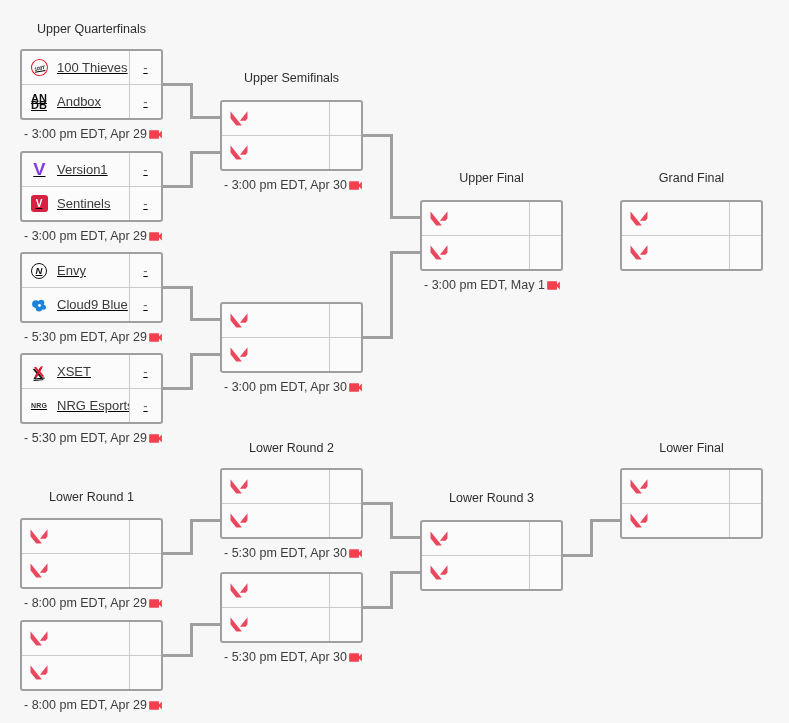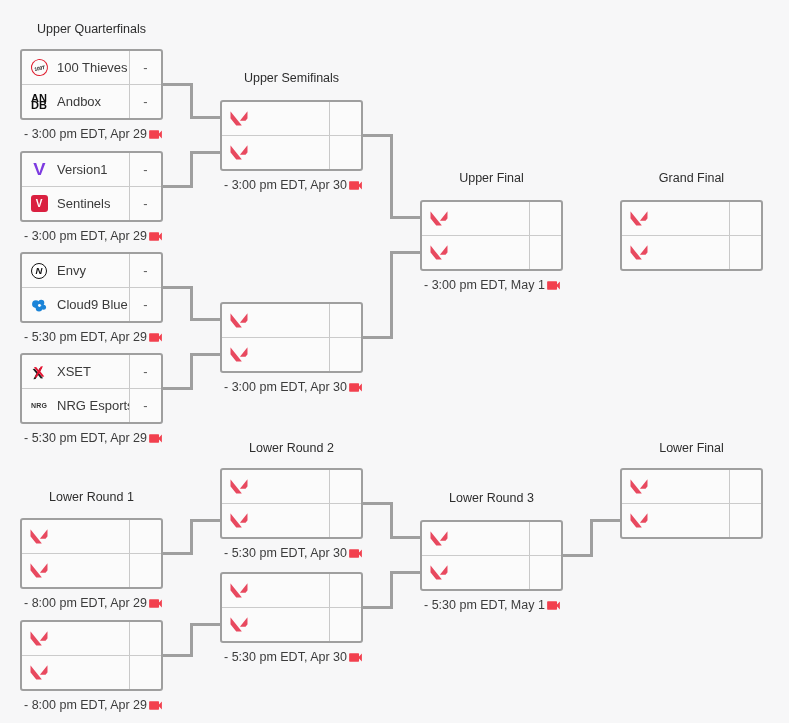--- a/index.html
+++ b/index.html
@@ -10,21 +10,21 @@
   }
   .round-header {
     position:absolute; width:143px; text-align:center;
     font-size:12.5px; font-weight:normal; color:#2d2d2d; white-space:nowrap;
   }
   .match { position:absolute; width:143px; }
   .box {
     height:71px; border:2.5px solid #9f9f9f; border-radius:3px;
     background:#fbfbfb; display:flex; flex-direction:column; overflow:hidden;
   }
-  .row { flex:1; display:flex; align-items:center; min-height:0; }
+  .row { flex:1; display:flex; align-items:center; min-height:0;text-decoration:underline; }
   .row + .row { border-top:1.5px solid #cbcbcb; }
   .lg { width:20px; min-width:20px; height:20px; margin:0 8px 0 7px;
         display:flex; align-items:center; justify-content:center; }
   .tname { flex:1; font-size:13px; color:#3a3a3a; white-space:nowrap; overflow:hidden; }
   .score { width:32px; min-width:32px; height:100%; border-left:1px solid #c9c9c9;
            display:flex; align-items:center; justify-content:center;
            font-size:13px; color:#5a5a5a; }
   .dateline { margin-top:5px; height:18px; display:flex; align-items:center;
               padding-left:4px; font-size:12.5px; color:#3c3c3c; white-space:nowrap; }
   .cam { margin-left:auto; margin-right:3px; display:flex; align-items:center; }
@@ -474,28 +474,20 @@
       <div class="row">
         <span class="lg">
             <svg width="20" height="17" viewBox="0 0 24 24">
               <path fill="#e8495f" d="M23.792 2.152a.252.252 0 0 0-.098.083c-3.384 4.23-6.769 8.46-10.15 12.69-.107.093-.025.288.119.265 2.439.003 4.877 0 7.316.001a.66.66 0 0 0 .552-.25c.774-.967 1.55-1.934 2.324-2.903a.72.72 0 0 0 .144-.49c-.002-3.077 0-6.153-.003-9.23.016-.11-.1-.206-.204-.167zM.077 2.166c-.077.038-.074.132-.076.205.002 3.074.001 6.15.001 9.225a.679.679 0 0 0 .158.463l7.64 9.55c.12.152.308.25.504.247 2.455 0 4.91.002 7.365 0 .142.02.222-.174.116-.265C10.661 15.176 5.526 8.766.4 2.35c-.08-.094-.174-.272-.323-.184z"></path>
             </svg>
           </span>
         <span class="tname"></span>
         <span class="score"></span>
       </div>
     </div>
-    <div class="dateline">
-      <span>- 5:30 pm EDT, May 1</span>
-      <span class="cam">
-          <svg width="17" height="17" viewBox="0 0 24 24">
-            <path fill="#f2404e" d="M17 10.5V7c0-.55-.45-1-1-1H4c-.55 0-1 .45-1 1v10c0 .55.45 1 1 1h12c.55 0 1-.45 1-1v-3.5l4 4v-11l-4 4z"></path>
-          </svg>
-        </span>
-    </div>
   </div>
 
   <div class="match" style="left:620px;top:468px">
     <div class="box">
       <div class="row">
         <span class="lg">
             <svg width="20" height="17" viewBox="0 0 24 24">
               <path fill="#e8495f" d="M23.792 2.152a.252.252 0 0 0-.098.083c-3.384 4.23-6.769 8.46-10.15 12.69-.107.093-.025.288.119.265 2.439.003 4.877 0 7.316.001a.66.66 0 0 0 .552-.25c.774-.967 1.55-1.934 2.324-2.903a.72.72 0 0 0 .144-.49c-.002-3.077 0-6.153-.003-9.23.016-.11-.1-.206-.204-.167zM.077 2.166c-.077.038-.074.132-.076.205.002 3.074.001 6.15.001 9.225a.679.679 0 0 0 .158.463l7.64 9.55c.12.152.308.25.504.247 2.455 0 4.91.002 7.365 0 .142.02.222-.174.116-.265C10.661 15.176 5.526 8.766.4 2.35c-.08-.094-.174-.272-.323-.184z"></path>
             </svg>
           </span>

